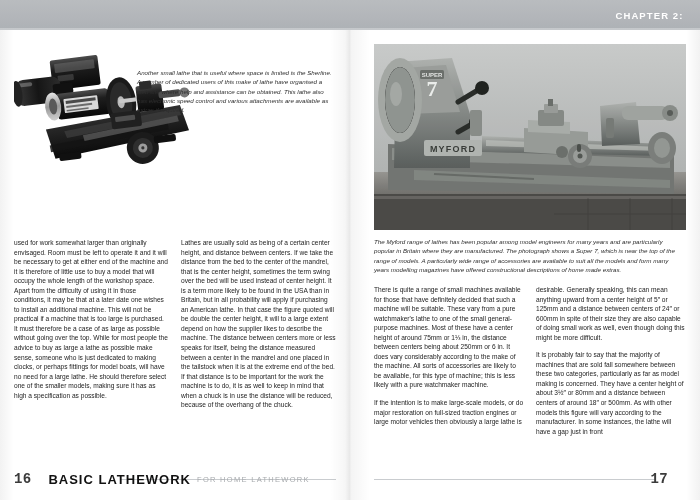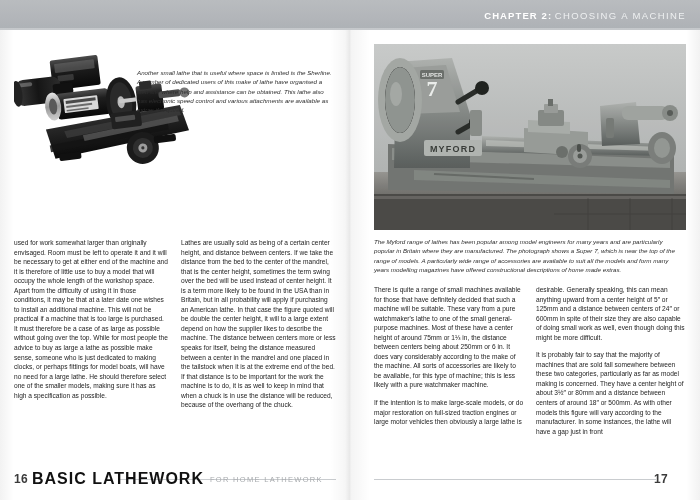--- a/index.html
+++ b/index.html
@@ -192,31 +192,32 @@
   .footer {
     position: absolute;
     bottom: 10px;
     height: 22px;
     display: flex;
     align-items: center;
   }
   .footer-left  { left: 14px;  }
   .footer-right { right: 32px; }
   .folio {
-    font-size: 12px;
+    font-size: 14px;
     font-weight: bold;
     color: #3b3b3b;
     letter-spacing: 0.3px;
+    font-family: Liberation Mono, monospace;
   }
   .book-title {
-    font-size: 16px;
+    font-size: 13px;
     font-weight: bold;
     color: #111111;
     letter-spacing: 1.0px;
-    margin-left: 4px;
+    margin-left: 17px;
   }
   .book-sub {
     font-size: 7.5px;
     font-weight: normal;
     color: #a8abae;
     letter-spacing: 1.3px;
     margin-left: 6px;
   }
   .footrule {
     position: absolute;
@@ -230,21 +231,20 @@
 </style>
 </head>
 <body>
 
 <div class="spread">
 
   <div class="header-band">
     <div class="running-head">
       <span class="rh-chapter">CHAPTER 2</span>
       <span class="rh-colon">:</span>
-      <span class="rh-title">CHOOSING A MACHINE</span>
     </div>
   </div>
 
   <div class="page page-left">
 
     <div class="sherline-block">
 
       <svg class="sherline-photo" viewBox="0 0 190 186">
         <defs>
           <linearGradient id="blkA" x1="0" y1="0" x2="0" y2="1">

